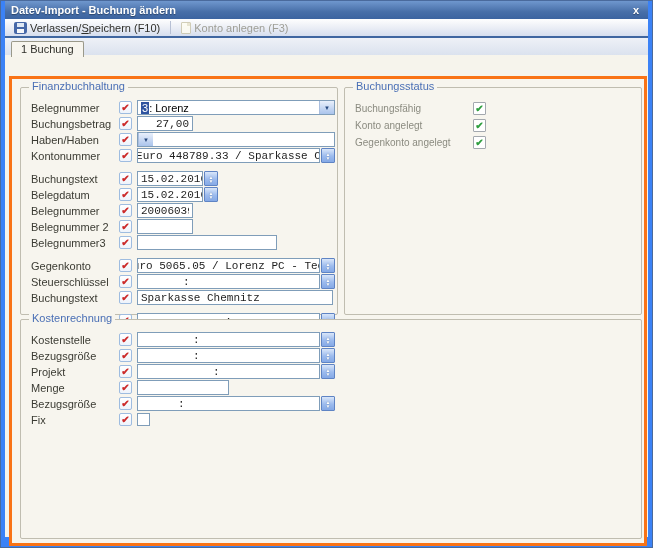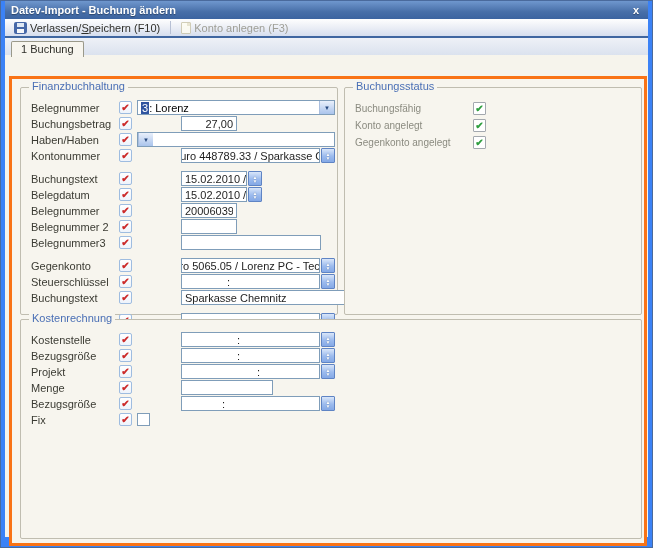--- a/index.html
+++ b/index.html
@@ -71,22 +71,22 @@
     border:1px solid #9ebce0; border-radius:2px;
     background:linear-gradient(#ffffff, #eef3fb);
     display:flex; align-items:center; justify-content:center;
   }
   .redcheck .rc { color:#cc2a2a; font-size:10px; line-height:10px; font-weight:bold; }
 
   .ctrl { width:198px; display:flex; align-items:center; flex:none; }
 
   .tb {
     border:1px solid #7f9db9; background:#ffffff; height:15px;
-    font-size:11px; font-family:Liberation Sans, sans-serif; color:#1e1e1e;
-    padding:0 3px; display:flex; align-items:center; overflow:hidden; white-space:nowrap;margin-left:44px;
+    font-size:11px; font-family:Liberation Mono, monospace; color:#1e1e1e;
+    padding:0 3px; display:flex; align-items:center; overflow:hidden; white-space:nowrap;
   }
   input.tb { display:inline-block; padding:0 3px; }
   .flex1 { flex:1; }
   .tac { justify-content:center; text-align:center; }
   .w56 { width:56px; flex:none; }
   .w66 { width:66px; flex:none; }
   .w140 { width:140px; flex:none; }
   .w92 { width:92px; flex:none; }
   .w196 { width:196px; flex:none; }
 

